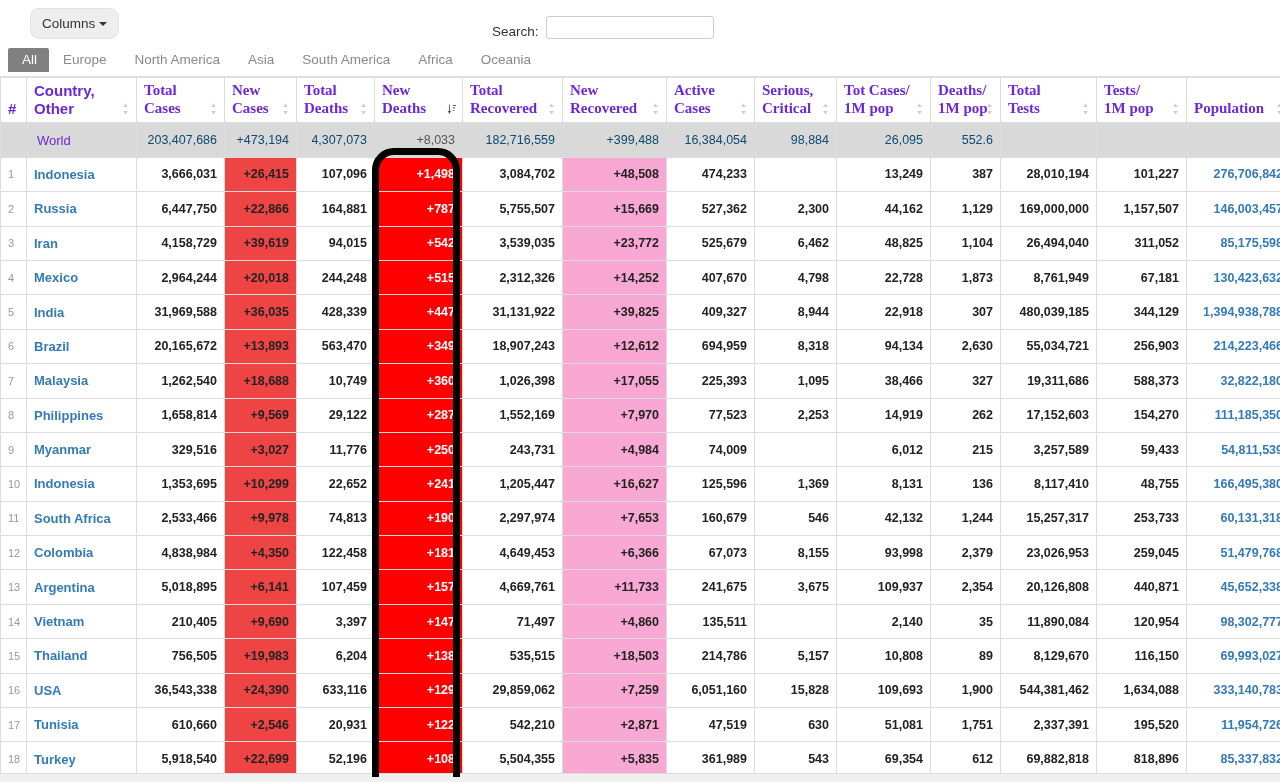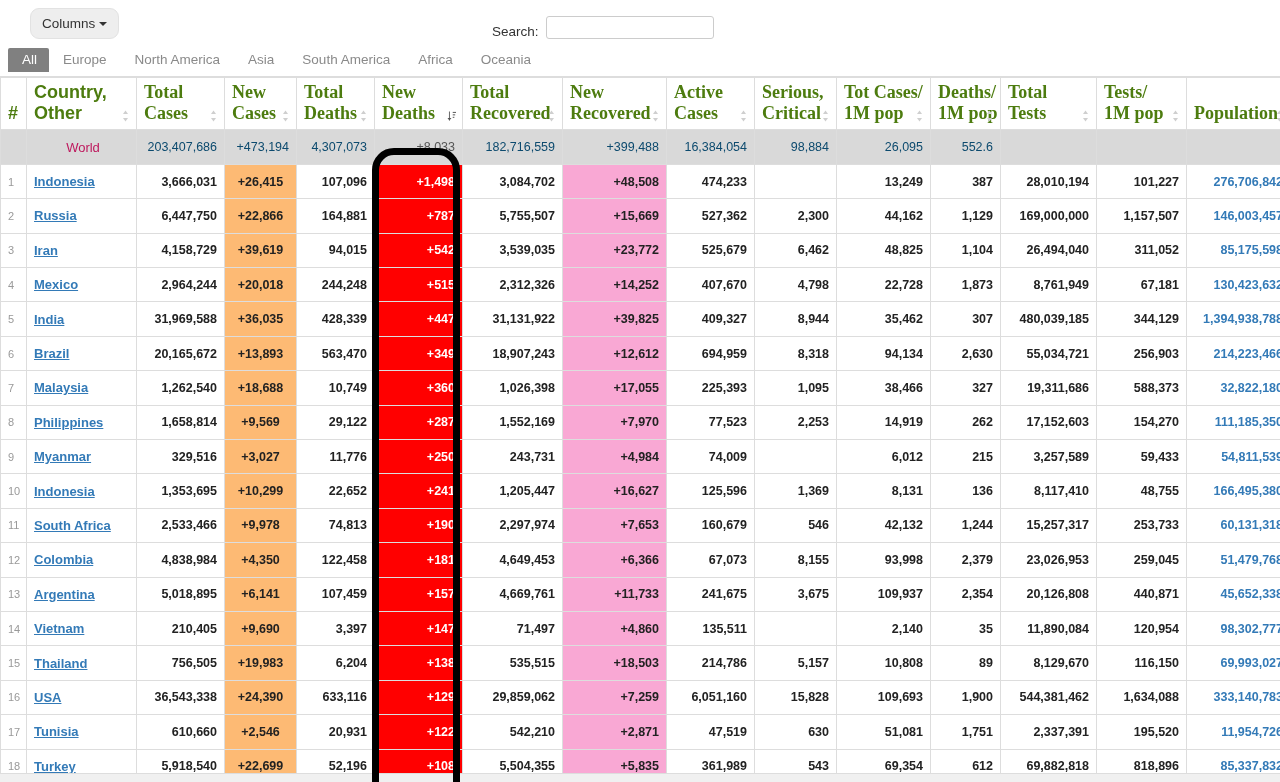--- a/index.html
+++ b/index.html
@@ -135,22 +135,22 @@
   table.data th, table.data td {
     border: 1px solid #dddddd;
     padding: 4px 7px;
     box-sizing: border-box;
     overflow: hidden;
     white-space: nowrap;
   }
   table.data thead th {
     vertical-align: bottom;
     font-weight: bold;
-    font-size: 18px;
-    color: #4d7c0f;
+    font-size: 15px;
+    color: #6d28d9;
     text-align: left;
     background: #ffffff;
     height: 34px;
     padding-bottom: 5px;
     position: relative;
     border-top: 2px solid #dddddd;
   }
   th .hlabel { display: inline-block; line-height: 1.18; }
   th .sorticon {
     position: absolute;
@@ -181,47 +181,46 @@
   col.c-pop      { width: 104px; }
 
   tbody tr { height: 34.4px; }
   tbody td { height: 34.4px; }
 
   tr.world td {
     background: #d9d9d9;
     color: #0c4a6e;
     font-weight: normal;
   }
-  tr.world td.name { color: #be185d; font-size: 13px; padding-left: 10px; text-align: center; }
+  tr.world td.name { color: #6d28d9; font-size: 13px; padding-left: 10px; }
 
   td.idx {
     color: #999999;
     font-size: 11px;
     text-align: left;
     padding-left: 5px;
     vertical-align: middle;
   }
   td.name {
     padding-left: 8px;
     vertical-align: middle;
   }
   td.name a {
     color: #337ab7;
-    text-decoration: underline;
     font-weight: bold;
     font-size: 13px;
     cursor: pointer;
   }
   td.num {
     text-align: right;
     font-weight: bold;
     vertical-align: middle;
     font-size: 12.5px;
   }
-  td.newcases { background: #fdba74; text-align: center; }
+  td.newcases { background: #ef4444; }
   td.newdeaths-cell {
     background: #ff0000;
     color: #ffffff;
     font-weight: bold;
   }
   tr.world td.newdeaths-cell {
     background: #d9d9d9;
     color: #555555;
     font-weight: normal;
   }
@@ -494,21 +493,21 @@
             <td class="idx">5</td>
             <td class="name"><a>India</a></td>
             <td class="num">31,969,588</td>
             <td class="num newcases">+36,035</td>
             <td class="num">428,339</td>
             <td class="num newdeaths-cell">+447</td>
             <td class="num">31,131,922</td>
             <td class="num newrec">+39,825</td>
             <td class="num">409,327</td>
             <td class="num">8,944</td>
-            <td class="num">35,462</td>
+            <td class="num">22,918</td>
             <td class="num">307</td>
             <td class="num">480,039,185</td>
             <td class="num">344,129</td>
             <td class="num poplink">1,394,938,788</td>
           </tr>
           <tr>
             <td class="idx">6</td>
             <td class="name"><a>Brazil</a></td>
             <td class="num">20,165,672</td>
             <td class="num newcases">+13,893</td>

